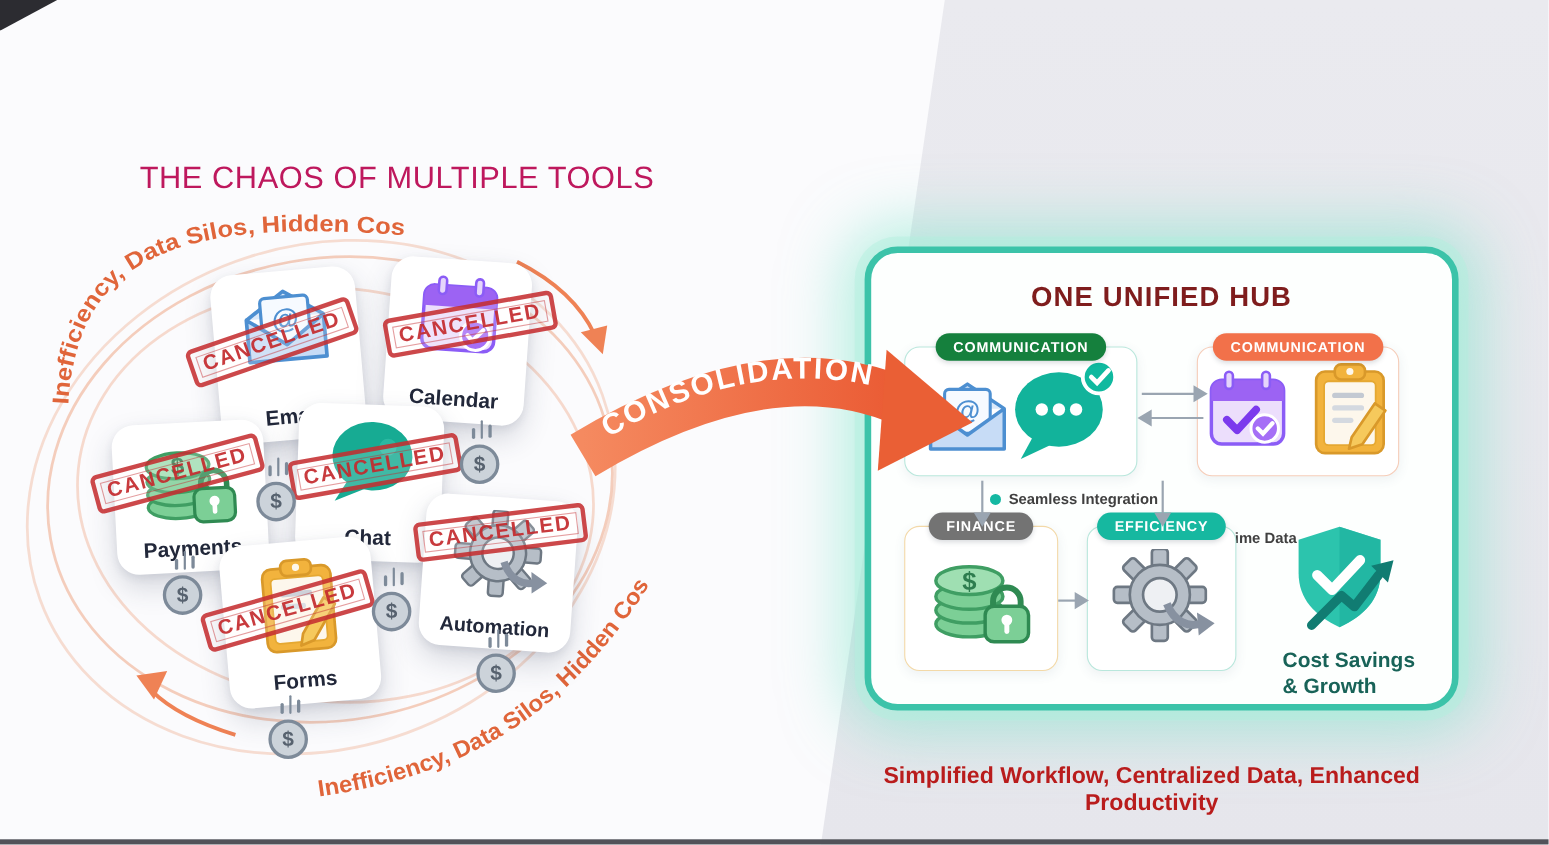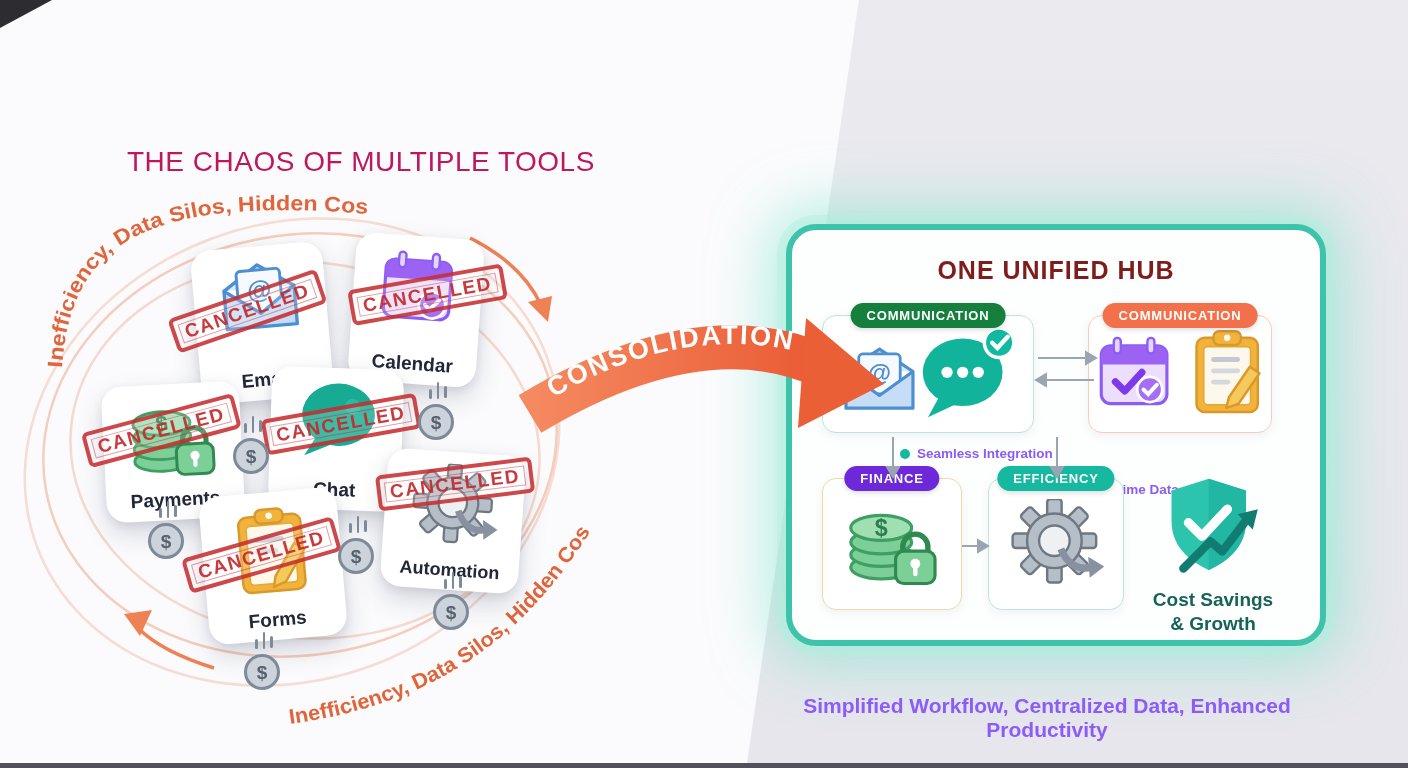--- a/index.html
+++ b/index.html
@@ -46,26 +46,26 @@
     box-shadow:0 0 0 9px rgba(178,240,222,.45),0 0 55px 18px rgba(110,228,198,.5);}
   .hub-title{position:absolute;left:786px;top:256px;width:540px;text-align:center;
     font-size:25px;font-weight:800;letter-spacing:1px;color:#7f1d1d;z-index:3;}
   .hub-card{position:absolute;background:#fff;border-radius:14px;z-index:3;
     box-shadow:0 3px 10px rgba(60,90,110,.08);display:flex;align-items:center;
     justify-content:center;box-sizing:border-box;}
   .hub-badge{position:absolute;top:-13px;left:50%;transform:translateX(-50%);color:#fff;
     font-size:13px;font-weight:800;letter-spacing:.8px;padding:5px 16px;border-radius:999px;
     white-space:nowrap;box-shadow:0 2px 5px rgba(50,60,80,.18);}
   .callout{position:absolute;display:flex;align-items:center;gap:7px;z-index:3;
-    font-size:13.5px;font-weight:800;color:#8b5cf6;}
+    font-size:13.5px;font-weight:800;color:#404040;}
   .dot{width:10px;height:10px;border-radius:50%;background:#14b8a2;display:inline-block;}
-  .benefit{position:absolute;z-index:3;text-align:center;}
+  .benefit{position:absolute;z-index:3;margin-left:20px;}
   .benefit-label{font-size:19px;font-weight:800;color:#186358;line-height:24px;margin-top:2px;}
   .hub-footer{position:absolute;left:760px;top:694px;width:574px;text-align:center;
-    font-size:21px;font-weight:700;color:#8b5cf6;z-index:3;}
+    font-size:21px;font-weight:700;color:#b91c1c;z-index:3;}
 
   svg text{font-family:"Liberation Sans",sans-serif;}
   .overlay{position:absolute;left:0;top:0;pointer-events:none;}
 </style>
 </head>
 <body>
 
 <div class="stage">
 
   <div class="bg-right"></div>
@@ -279,21 +279,21 @@
   <div class="callout" style="left:900px;top:446px;">
     <span class="dot"></span>
     <span>Seamless Integration</span>
   </div>
   <div class="callout" style="left:1068px;top:446px;margin-top:36px;">
     <span class="dot"></span>
     <span>Real-time Data</span>
   </div>
 
   <div class="hub-card" style="left:822px;top:478px;width:140px;height:132px;border:1.5px solid #f3d9a8;">
-    <div class="hub-badge" style="background:#6d28d9;">FINANCE</div>
+    <div class="hub-badge" style="background:#737373;">FINANCE</div>
     <svg width="104" height="90" viewBox="0 0 116 100">
       <g stroke="#3f9e63" stroke-width="3.5">
         <ellipse cx="46" cy="76" rx="34" ry="13" fill="#7ccf96"></ellipse>
         <ellipse cx="46" cy="62" rx="34" ry="13" fill="#7ccf96"></ellipse>
         <ellipse cx="46" cy="48" rx="34" ry="13" fill="#7ccf96"></ellipse>
         <ellipse cx="46" cy="32" rx="34" ry="14" fill="#9fdfb2"></ellipse>
       </g>
       <text x="46" y="41" text-anchor="middle" font-size="26" font-weight="bold" fill="#2e7d4f">$</text>
       <path d="M70 60 v-7a14 14 0 0 1 28 0v7" fill="none" stroke="#2f8a52" stroke-width="6"></path>
       <rect x="62" y="58" width="44" height="36" rx="9" fill="#7ccf96" stroke="#2f8a52" stroke-width="3.5"></rect>

